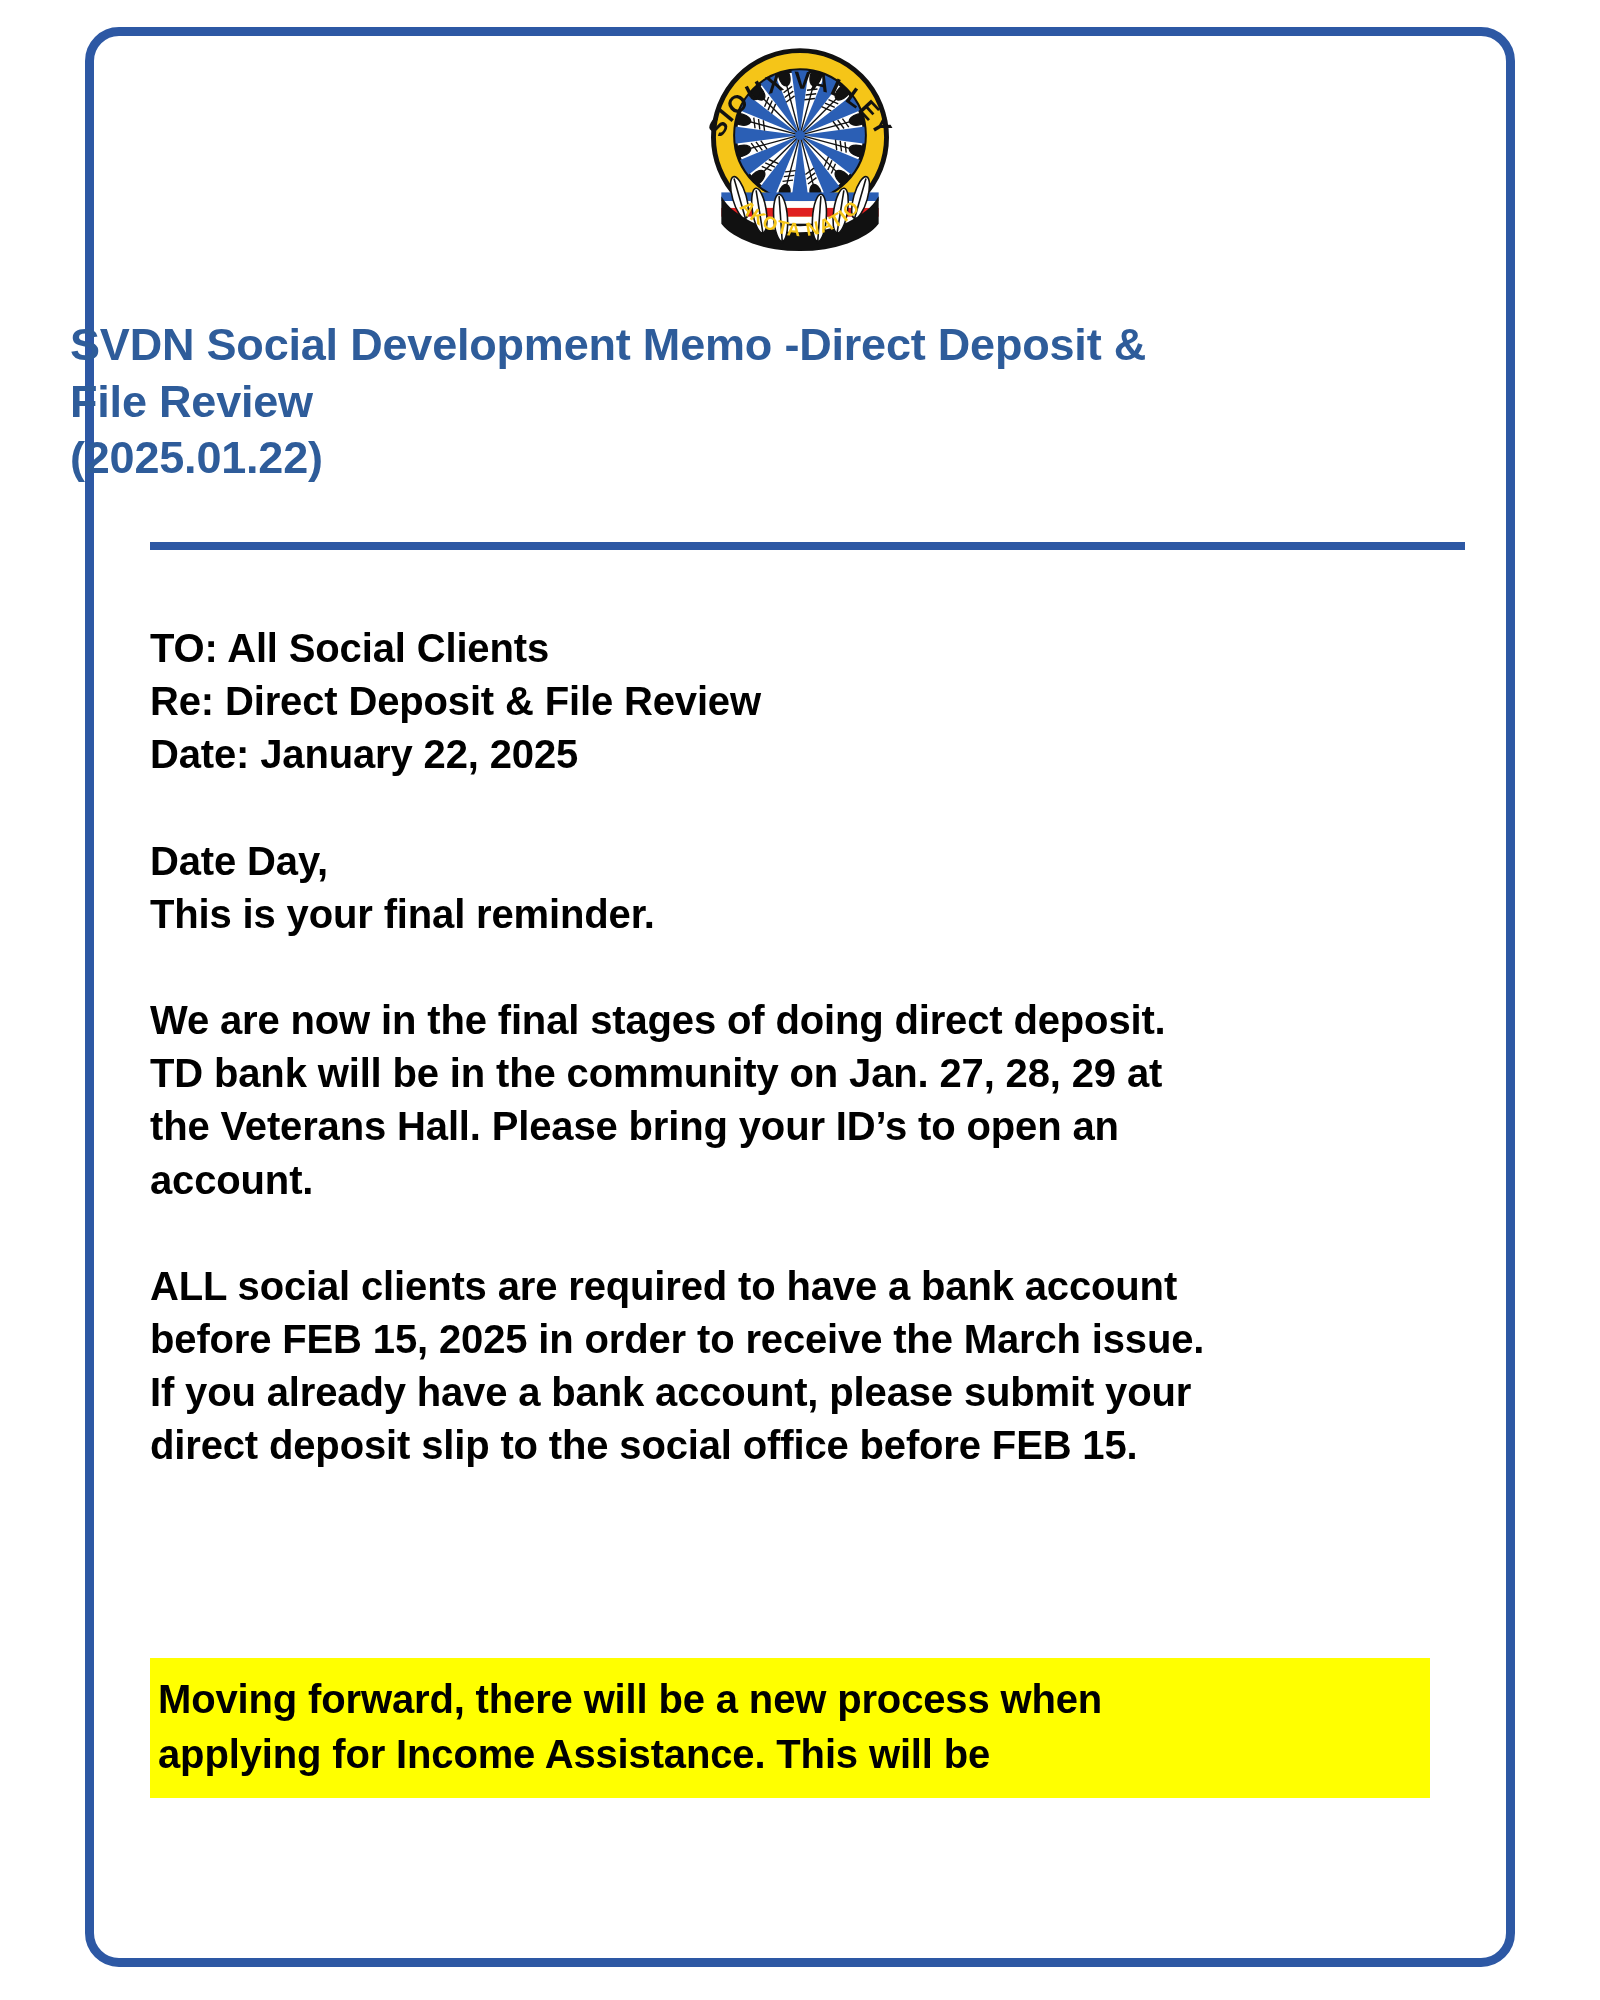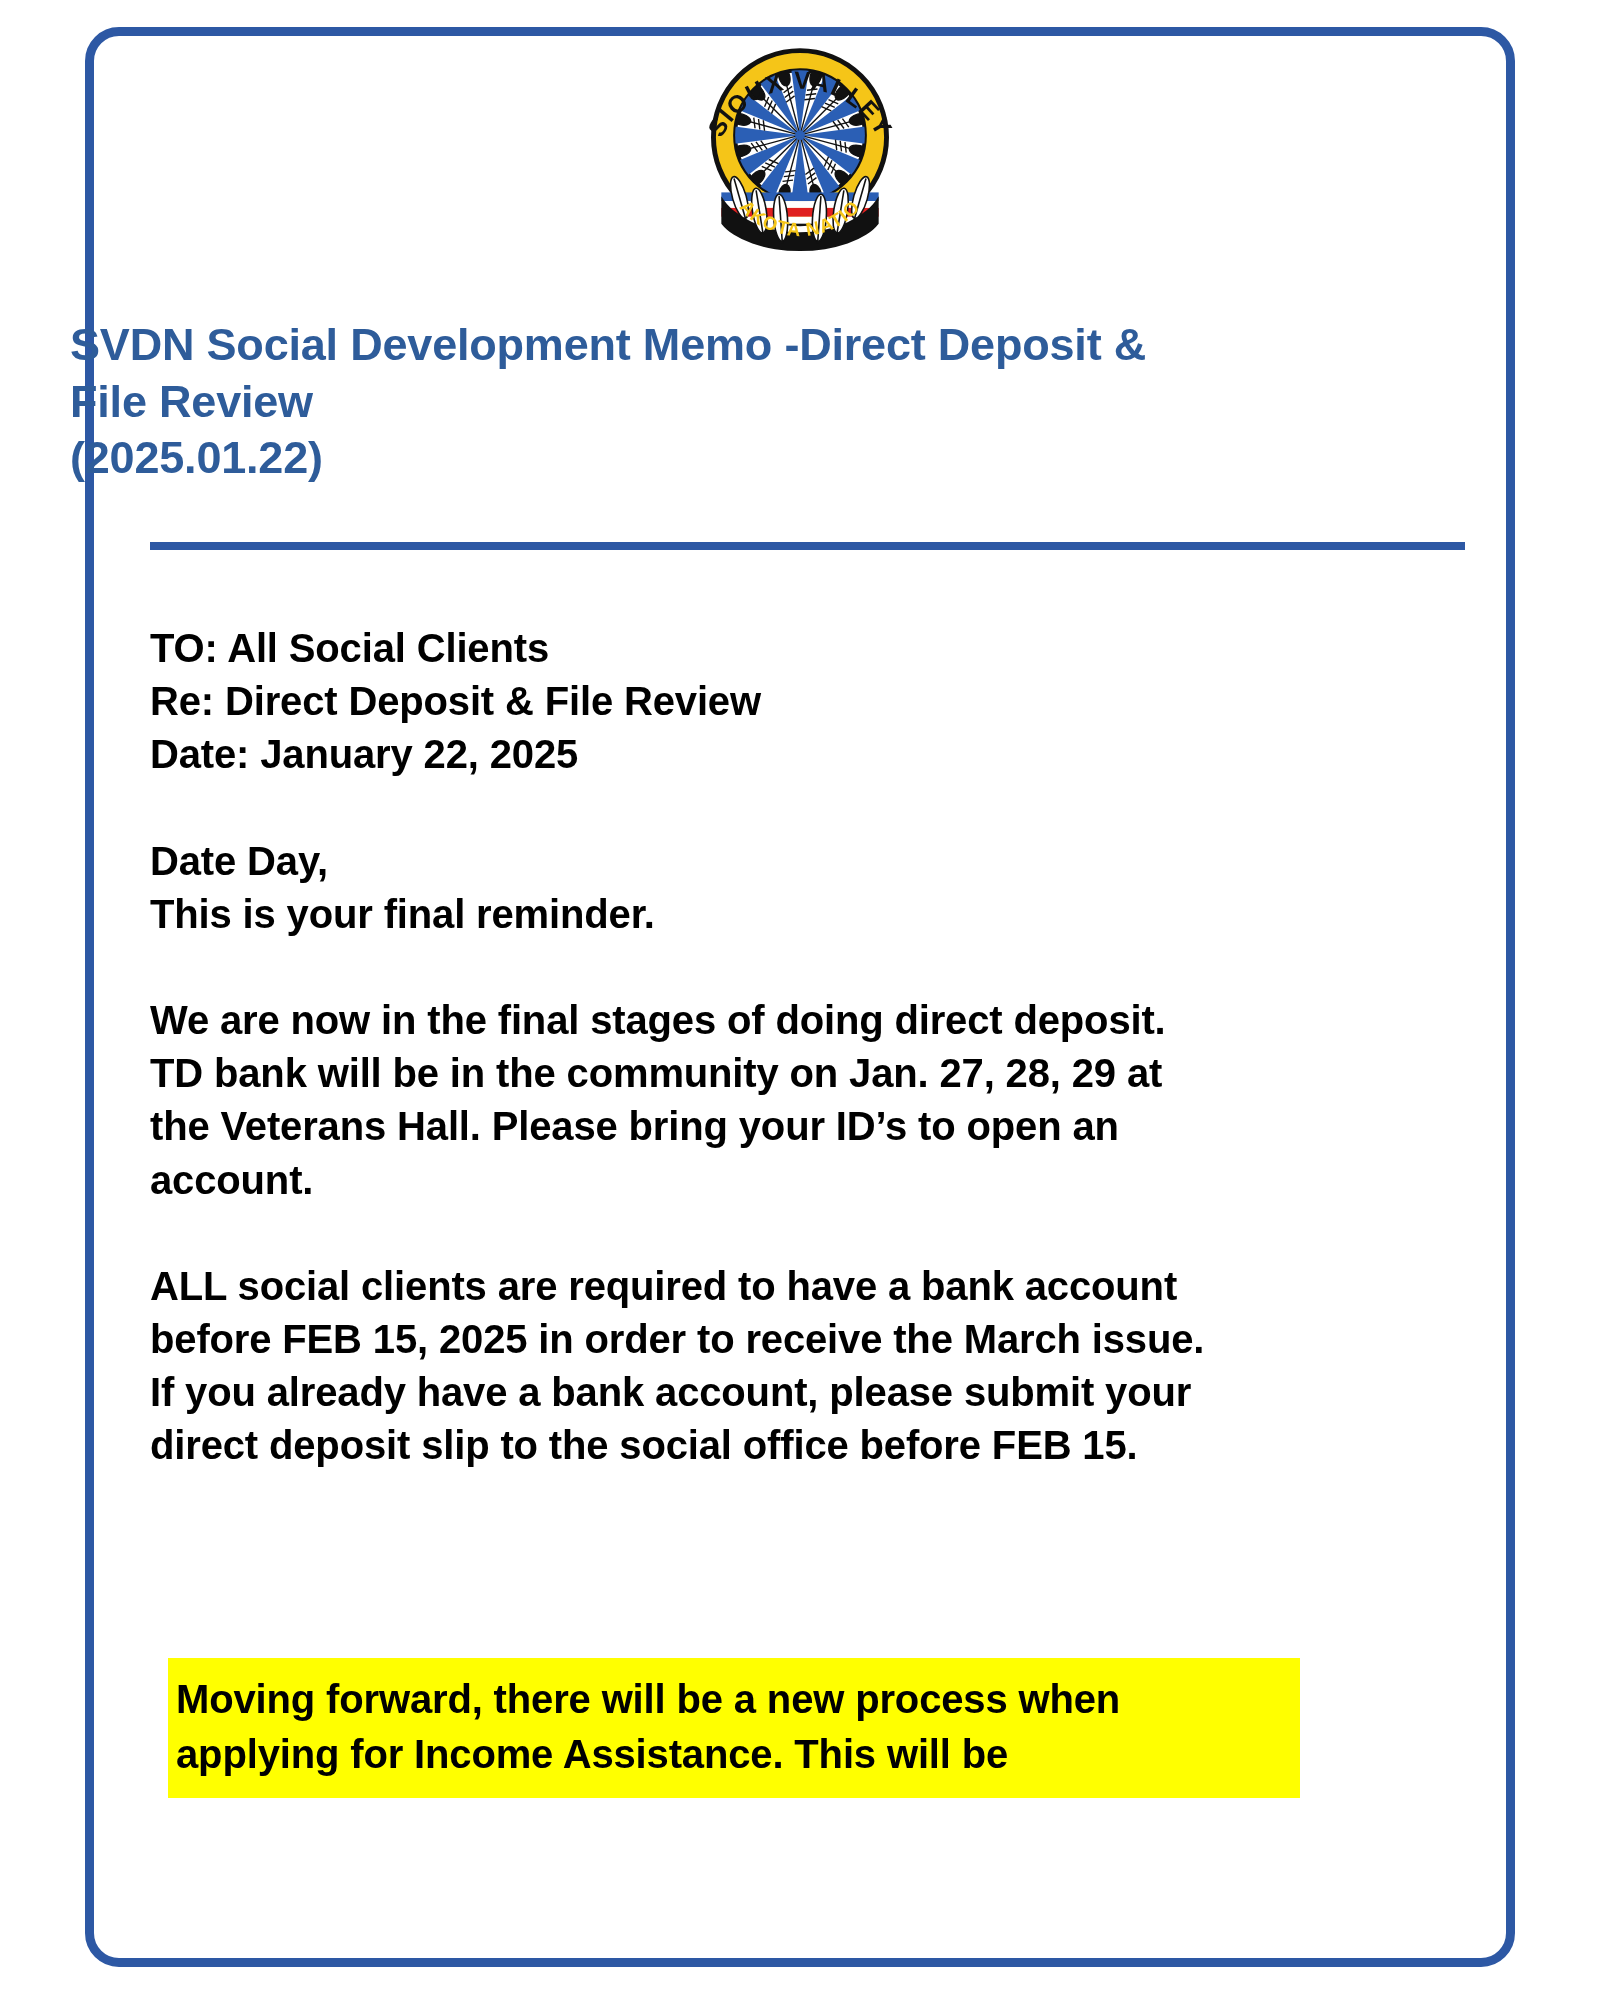--- a/index.html
+++ b/index.html
@@ -96,23 +96,23 @@
     height: 53px;
   }
   .line {
     display: block;
     white-space: nowrap;
   }
 
   
   #highlight-block {
     position: absolute;
-    left: 168px;
+    left: 150px;
     top: 1658px;
-    width: 1132px;
+    width: 1280px;
     background: #ffff00;
     padding: 14px 8px 16px 8px;
     box-sizing: border-box;
     color: #000000;
     font-size: 40px;
     font-weight: bold;
     line-height: 1.38;
     letter-spacing: -0.15px;
   }
   #highlight-block .line { white-space: nowrap; }

